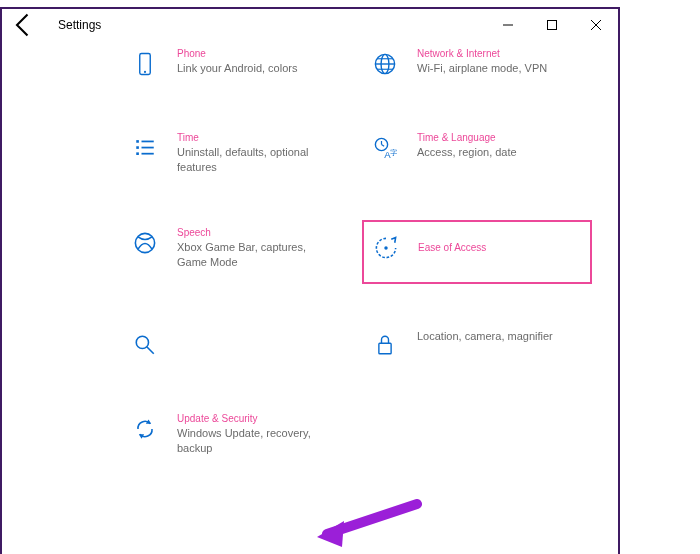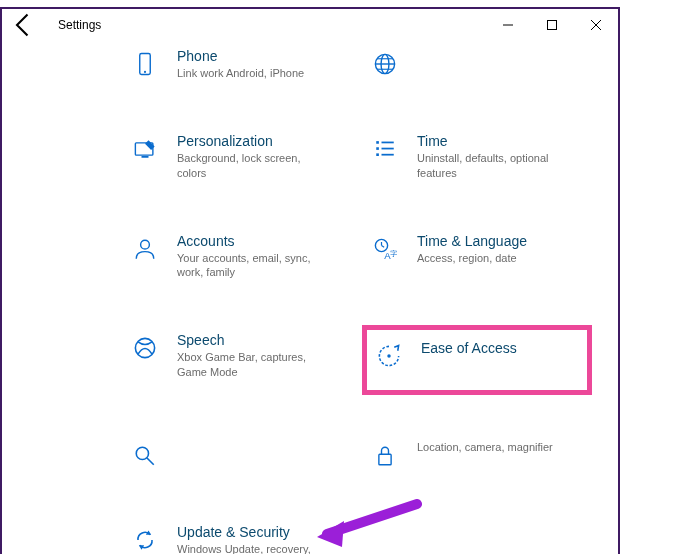--- a/index.html
+++ b/index.html
@@ -6,25 +6,25 @@
   html, body { width: 700px; height: 554px; font-family: "Segoe UI", Arial, sans-serif; background: #fff; }
   .frame { width: 620px; height: 554px; border: 2px solid #3f1a63; position: relative; overflow: hidden; margin-top: 7px; }
   .titlebar { height: 32px; display: flex; align-items: center; padding: 0 0 0 8px; }
   .back-btn { width: 28px; height: 28px; display: flex; align-items: center; justify-content: center; cursor: pointer; }
   .title { font-size: 12px; margin-left: 20px; }
   .win-controls { margin-left: auto; display: flex; }
   .win-btn { width: 44px; height: 32px; display: flex; align-items: center; justify-content: center; }
   .content { padding: 0 40px 0 120px; }
   .grid { display: grid; grid-template-columns: 230px 230px; column-gap: 10px; row-gap: 38px; }
   .tile { display: flex; align-items: flex-start; gap: 16px; padding: 6px; border: 1px solid transparent; cursor: pointer; position: relative; }
-  .tile.selected { border: 5px solid #ec4899; padding: 10px 6px 18px 6px; }
+  .tile.selected { border: 2px solid #ec4899; padding: 10px 6px 18px 6px; align-items: center; }
   .icon-box { width: 32px; height: 32px; flex-shrink: 0; display: flex; align-items: center; justify-content: center; }
   .icon-box svg { width: 28px; height: 28px; }
   .tile-text { display: flex; flex-direction: column; gap: 2px; }
-  .tile-title { font-size: 14px; color: #0c4a6e; }
+  .tile-title { font-size: 10px; color: #ec4899; }
   .tile-desc { font-size: 11px; color: #6b6b6b; line-height: 1.35; max-width: 150px; }
   .arrow-annot { position: absolute; left: 310px; top: 490px; pointer-events: none; }
   .arrow-annot svg { width: 110px; height: 50px; }
 </style>
 </head>
 <body>
 
 <div class="frame">
   <div class="titlebar">
     <div class="back-btn">
@@ -58,79 +58,58 @@
 
       <div class="tile">
         <div class="icon-box">
           <svg viewBox="0 0 32 32">
               <rect x="10" y="4" width="12" height="24" rx="2" stroke="#0a6cce" stroke-width="1.6" fill="none"></rect>
               <circle cx="16" cy="25" r="1.2" fill="#0a6cce"></circle>
             </svg>
         </div>
         <div class="tile-text">
           <div class="tile-title">Phone</div>
-          <div class="tile-desc">Link work Android, iPhone</div>
+          <div class="tile-desc">Link your Android, colors</div>
         </div>
       </div>
 
       <div class="tile">
         <div class="icon-box">
           <svg viewBox="0 0 32 32">
               <circle cx="16" cy="16" r="11" stroke="#0a6cce" stroke-width="1.6" fill="none"></circle>
               <ellipse cx="16" cy="16" rx="4.5" ry="11" stroke="#0a6cce" stroke-width="1.6" fill="none"></ellipse>
               <line x1="5" y1="16" x2="27" y2="16" stroke="#0a6cce" stroke-width="1.6"></line>
               <line x1="7" y1="10" x2="25" y2="10" stroke="#0a6cce" stroke-width="1.3"></line>
               <line x1="7" y1="22" x2="25" y2="22" stroke="#0a6cce" stroke-width="1.3"></line>
             </svg>
         </div>
+        <div class="tile-text">
+          <div class="tile-title">Network &amp; Internet</div>
+          <div class="tile-desc">Wi-Fi, airplane mode, VPN</div>
+        </div>
       </div>
 
-      <div class="tile">
-        <div class="icon-box">
-          <svg viewBox="0 0 32 32">
-              <rect x="5" y="9" width="20" height="14" rx="1" stroke="#0a6cce" stroke-width="1.6" fill="none"></rect>
-              <path d="M20 6 L27 13 L23 17 L16 10 Z" fill="#0a6cce"></path>
-              <rect x="12" y="24" width="8" height="2" fill="#0a6cce"></rect>
-            </svg>
-        </div>
-        <div class="tile-text">
-          <div class="tile-title">Personalization</div>
-          <div class="tile-desc">Background, lock screen, colors</div>
-        </div>
-      </div>
 
       <div class="tile">
         <div class="icon-box">
           <svg viewBox="0 0 32 32">
               <rect x="6" y="7" width="3" height="3" fill="#0a6cce"></rect>
               <rect x="6" y="14" width="3" height="3" fill="#0a6cce"></rect>
               <rect x="6" y="21" width="3" height="3" fill="#0a6cce"></rect>
               <line x1="12" y1="8.5" x2="26" y2="8.5" stroke="#0a6cce" stroke-width="2"></line>
               <line x1="12" y1="15.5" x2="26" y2="15.5" stroke="#0a6cce" stroke-width="2"></line>
               <line x1="12" y1="22.5" x2="26" y2="22.5" stroke="#0a6cce" stroke-width="2"></line>
             </svg>
         </div>
         <div class="tile-text">
           <div class="tile-title">Time</div>
           <div class="tile-desc">Uninstall, defaults, optional features</div>
         </div>
       </div>
 
-      <div class="tile">
-        <div class="icon-box">
-          <svg viewBox="0 0 32 32">
-              <circle cx="16" cy="11" r="5" stroke="#0a6cce" stroke-width="1.6" fill="none"></circle>
-              <path d="M6 27 Q6 19 16 19 Q26 19 26 27" stroke="#0a6cce" stroke-width="1.6" fill="none"></path>
-            </svg>
-        </div>
-        <div class="tile-text">
-          <div class="tile-title">Accounts</div>
-          <div class="tile-desc">Your accounts, email, sync, work, family</div>
-        </div>
-      </div>
 
       <div class="tile">
         <div class="icon-box">
           <svg viewBox="0 0 32 32">
               <circle cx="12" cy="12" r="7" stroke="#0a6cce" stroke-width="1.6" fill="none"></circle>
               <line x1="12" y1="8" x2="12" y2="12" stroke="#0a6cce" stroke-width="1.4"></line>
               <line x1="12" y1="12" x2="15" y2="14" stroke="#0a6cce" stroke-width="1.4"></line>
               <text x="15" y="27" font-size="11" fill="#0a6cce" font-family="Arial">A</text>
               <text x="22" y="24" font-size="8" fill="#0a6cce" font-family="Arial">字</text>
             </svg>

